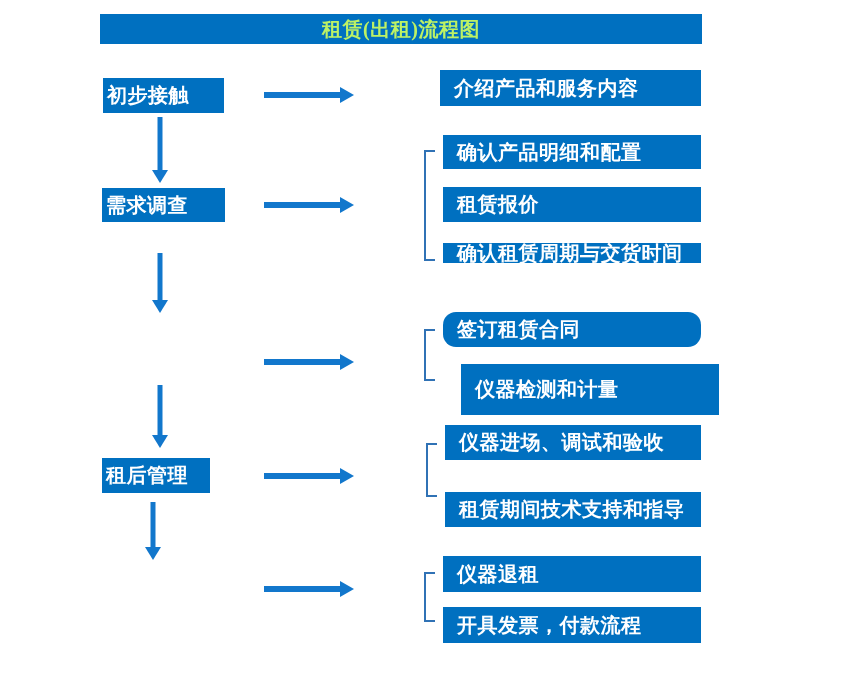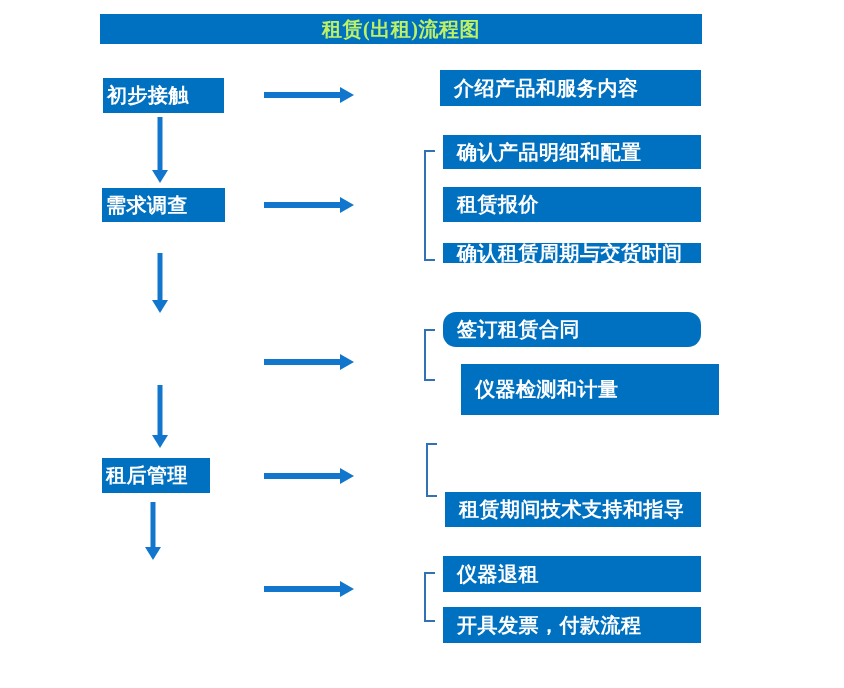--- a/index.html
+++ b/index.html
@@ -101,20 +101,23 @@
     <span>确认租赁周期与交货时间</span>
   </div>
 
   <div class="bluebox rightbox" style="left:443px;top:312px;width:258px;height:35px;border-radius:13px;">
     <span>签订租赁合同</span>
   </div>
   <div class="bluebox rightbox" style="left:443px;top:364px;width:258px;height:51px;margin-left:18px;">
     <span>仪器检测和计量</span>
   </div>
 
+  <div class="bluebox rightbox" style="left:445px;top:425px;width:256px;height:35px;">
+    <span>仪器进场、调试和验收</span>
+  </div>
   <div class="bluebox rightbox" style="left:445px;top:492px;width:256px;height:35px;">
     <span>租赁期间技术支持和指导</span>
   </div>
 
   <div class="bluebox rightbox" style="left:443px;top:556px;width:258px;height:36px;">
     <span>仪器退租</span>
   </div>
   <div class="bluebox rightbox" style="left:443px;top:607px;width:258px;height:36px;">
     <span>开具发票，付款流程</span>
   </div>

